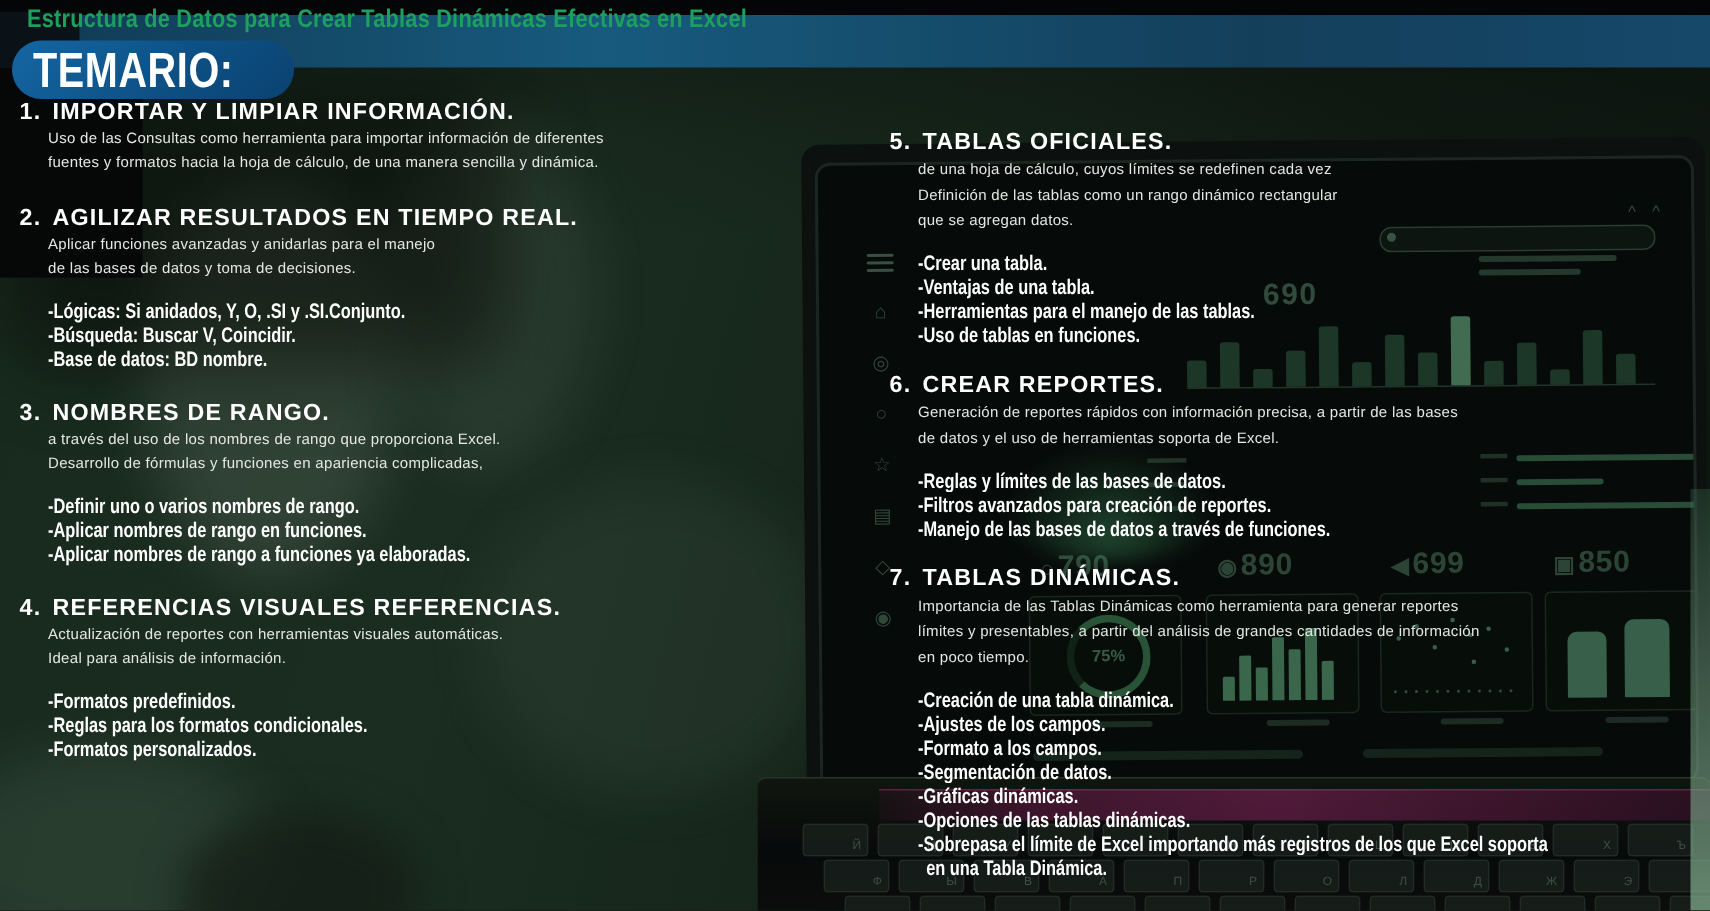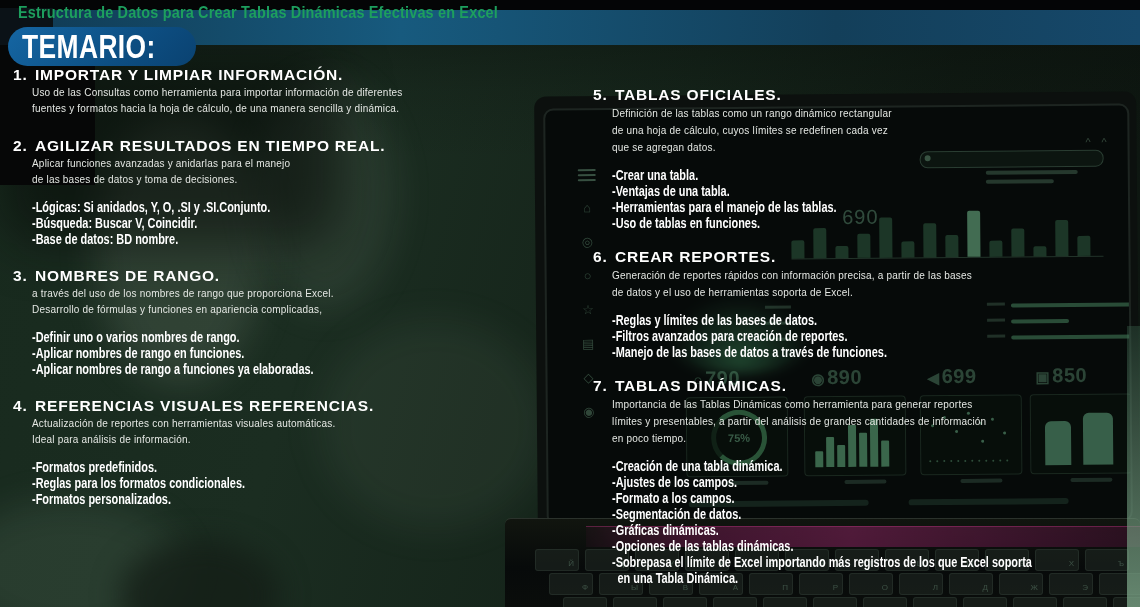--- a/index.html
+++ b/index.html
@@ -39,22 +39,22 @@
     background:linear-gradient(90deg,rgba(70,18,48,.15) 0,rgba(100,24,70,.55) 18%,rgba(122,32,86,.60) 48%,rgba(62,15,44,.55) 100%);}
   .side-icon{position:absolute;left:32px;width:18px;height:16px;font-size:13px;line-height:16px;
     color:rgba(130,185,150,.35);text-align:center;}
   .menu-bars i{display:block;height:2px;background:rgba(130,185,150,.4);margin:3px 0;border-radius:1px;}
   .search-pill{position:absolute;left:374px;top:44px;width:182px;height:15px;border-radius:8px;
     border:1px solid rgba(130,185,150,.25);background:rgba(30,55,40,.25);}
   .search-pin{position:absolute;left:379px;top:48px;width:6px;height:6px;border-radius:50%;
     background:rgba(140,200,160,.35);}
   .tiny-dash{position:absolute;height:4px;border-radius:2px;background:rgba(120,175,140,.28);}
   .chev{position:absolute;top:30px;font-size:11px;color:rgba(140,190,155,.35);}
-  .headline-val{position:absolute;left:296px;top:78px;font-size:20px;font-weight:400;
-    letter-spacing:1px;color:rgba(135,205,165,.33);margin-top:20px;}
+  .headline-val{position:absolute;left:296px;top:78px;font-size:20px;font-weight:700;
+    letter-spacing:1px;color:rgba(135,205,165,.33);}
   .bar-chart{position:absolute;left:245px;top:60px;width:312px;height:90px;
     display:flex;align-items:flex-end;gap:9px;border-bottom:1px solid rgba(120,175,140,.25);}
   .dbbar{width:13px;background:rgba(80,160,110,.30);border-radius:2px 2px 0 0;}
   .dbbar.hot{background:rgba(125,205,155,.5);}
   .glow{position:absolute;left:118px;top:185px;width:150px;height:80px;border-radius:50%;
     background:radial-gradient(ellipse at 50% 80%,rgba(70,160,105,.38),rgba(70,160,105,0) 70%);filter:blur(6px);}
   .prog-row{position:absolute;height:4px;border-radius:2px;background:rgba(95,175,125,.40);}
   .prog-label{position:absolute;width:18px;height:3px;background:rgba(110,165,130,.25);}
   .stats-row{position:absolute;left:0;top:258px;width:582px;height:26px;}
   .stat{position:absolute;top:0;font-size:20px;font-weight:700;letter-spacing:.5px;
@@ -392,22 +392,22 @@
     </section>
   </div>
 <div class="col" id="col-right">
     <section class="topic">
       <div class="sec-head">
         <span class="sec-num">5.</span>
         <span class="sec-title">TABLAS OFICIALES.</span>
       </div>
       <div class="sec-body">
         <div class="sec-desc">
+          <div class="desc-line">de una hoja de cálculo, cuyos límites se redefinen cada vez</div>
           <div class="desc-line">Definición de las tablas como un rango dinámico rectangular</div>
-          <div class="desc-line">de una hoja de cálculo, cuyos límites se redefinen cada vez</div>
           <div class="desc-line">que se agregan datos.</div>
         </div>
         <div class="sec-bullets">
           <div class="bullet">-Crear una tabla.</div>
           <div class="bullet">-Ventajas de una tabla.</div>
           <div class="bullet">-Herramientas para el manejo de las tablas.</div>
           <div class="bullet">-Uso de tablas en funciones.</div>
         </div>
       </div>
     </section>

